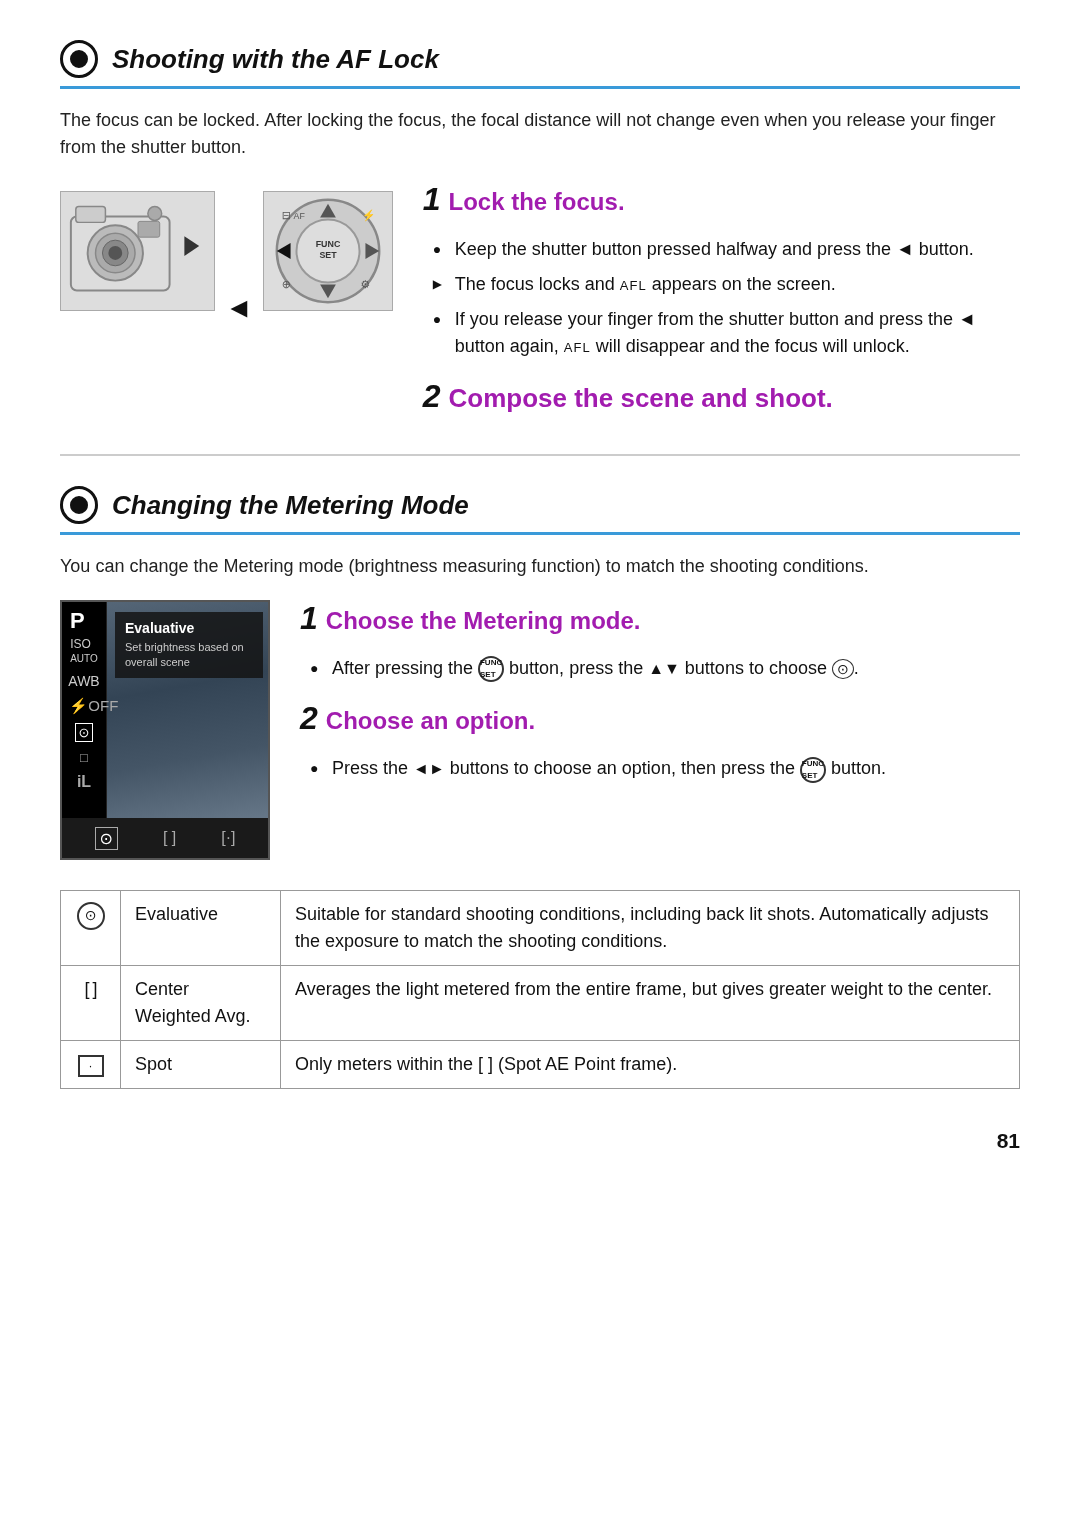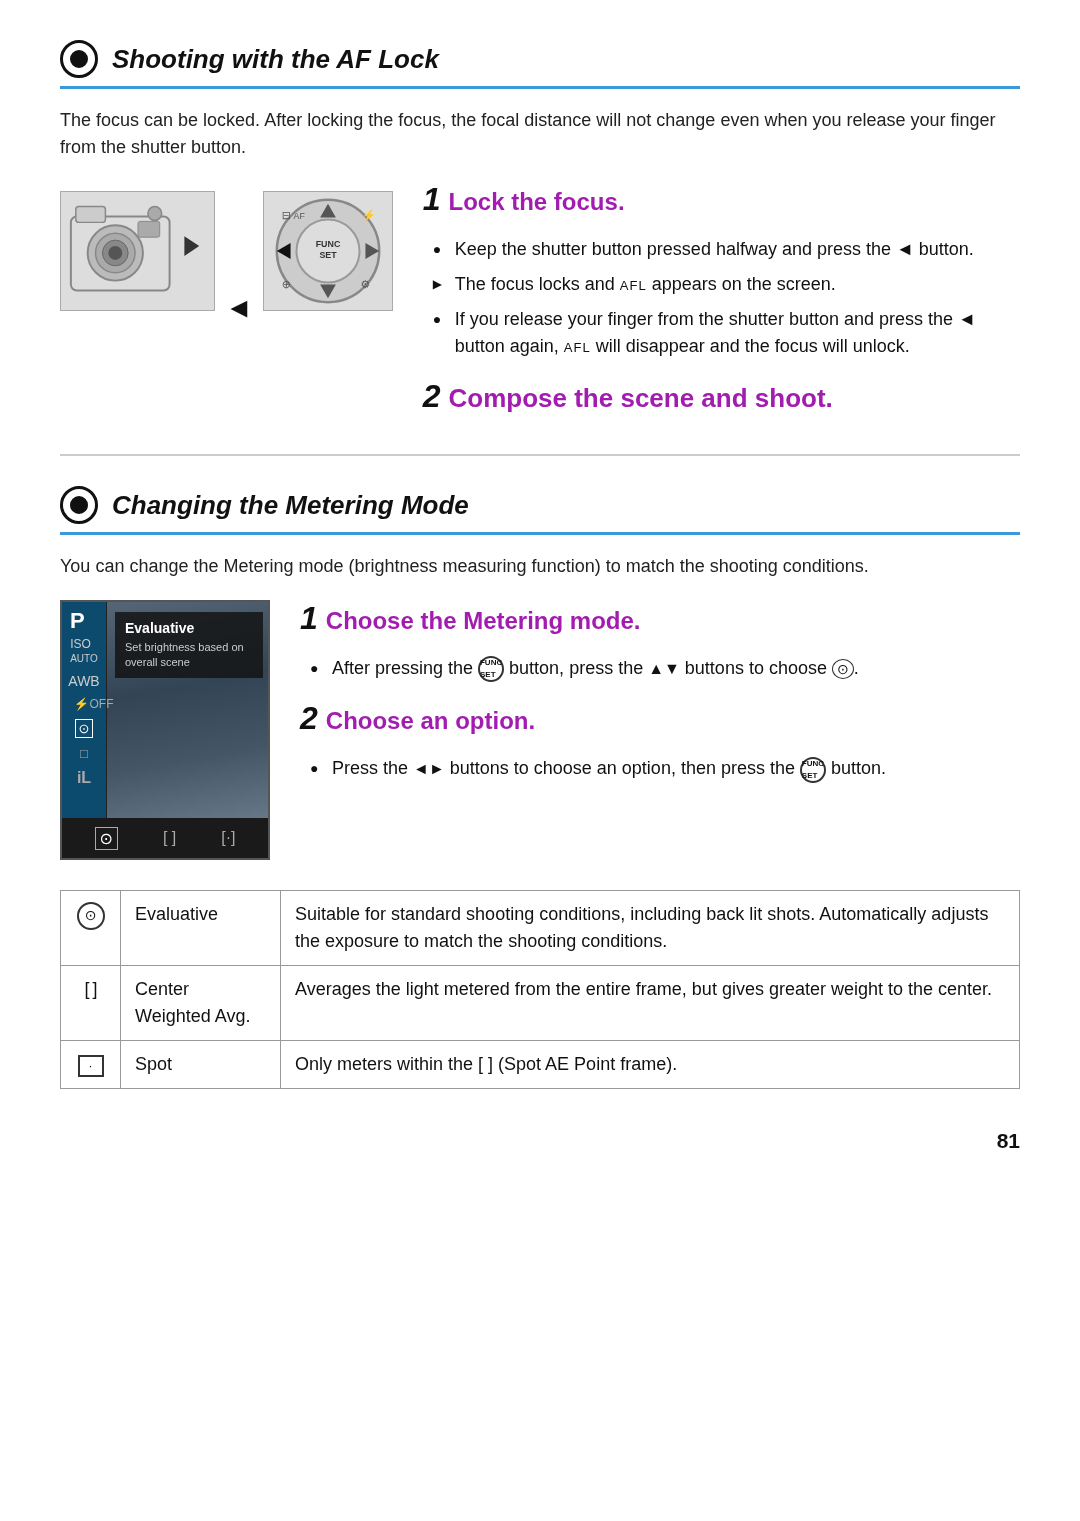--- a/index.html
+++ b/index.html
@@ -318,24 +318,24 @@
 
   <div class="metering-content">
 
     <div class="metering-screen">
       <div class="screen-mockup">
 
         <div style="position:absolute;top:6px;left:8px;color:#fff;font-size:22px;font-weight:bold;z-index:10;">P</div>
 
         <div style="position:absolute;left:45px;top:0;right:0;bottom:40px;background:linear-gradient(170deg,#556677 0%,#334455 40%,#445566 70%,#667788 100%);"></div>
 
-        <div style="position:absolute;left:0;top:0;width:44px;bottom:40px;background:#0c4a6e;display:flex;flex-direction:column;align-items:center;padding-top:35px;gap:8px;">
+        <div style="position:absolute;left:0;top:0;width:44px;bottom:40px;background:#000000;display:flex;flex-direction:column;align-items:center;padding-top:35px;gap:8px;">
           <span style="color:#ccc;font-size:12px;">ISO<br><span style="font-size:10px;">AUTO</span></span>
           <span style="color:#ccc;font-size:14px;">AWB</span>
-          <span style="color:#aaa;font-size:12px;margin-left:20px;">⚡OFF</span>
+          <span style="color:#aaa;font-size:15px;margin-left:20px;">⚡OFF</span>
           <span style="color:#fff;font-size:13px;border:1px solid #fff;padding:1px 3px;">⊙</span>
           <span style="color:#aaa;font-size:13px;">□</span>
           <span style="color:#aaa;font-size:16px;font-weight:bold;text-align:right;">iL</span>
         </div>
 
         <div style="position:absolute;right:5px;top:10px;background:rgba(20,20,20,0.85);padding:8px 10px;width:148px;">
           <div style="color:#fff;font-size:14px;font-weight:bold;margin-bottom:4px;">Evaluative</div>
           <div style="color:#ccc;font-size:11px;line-height:1.35;">Set brightness based on overall scene</div>
         </div>
 

